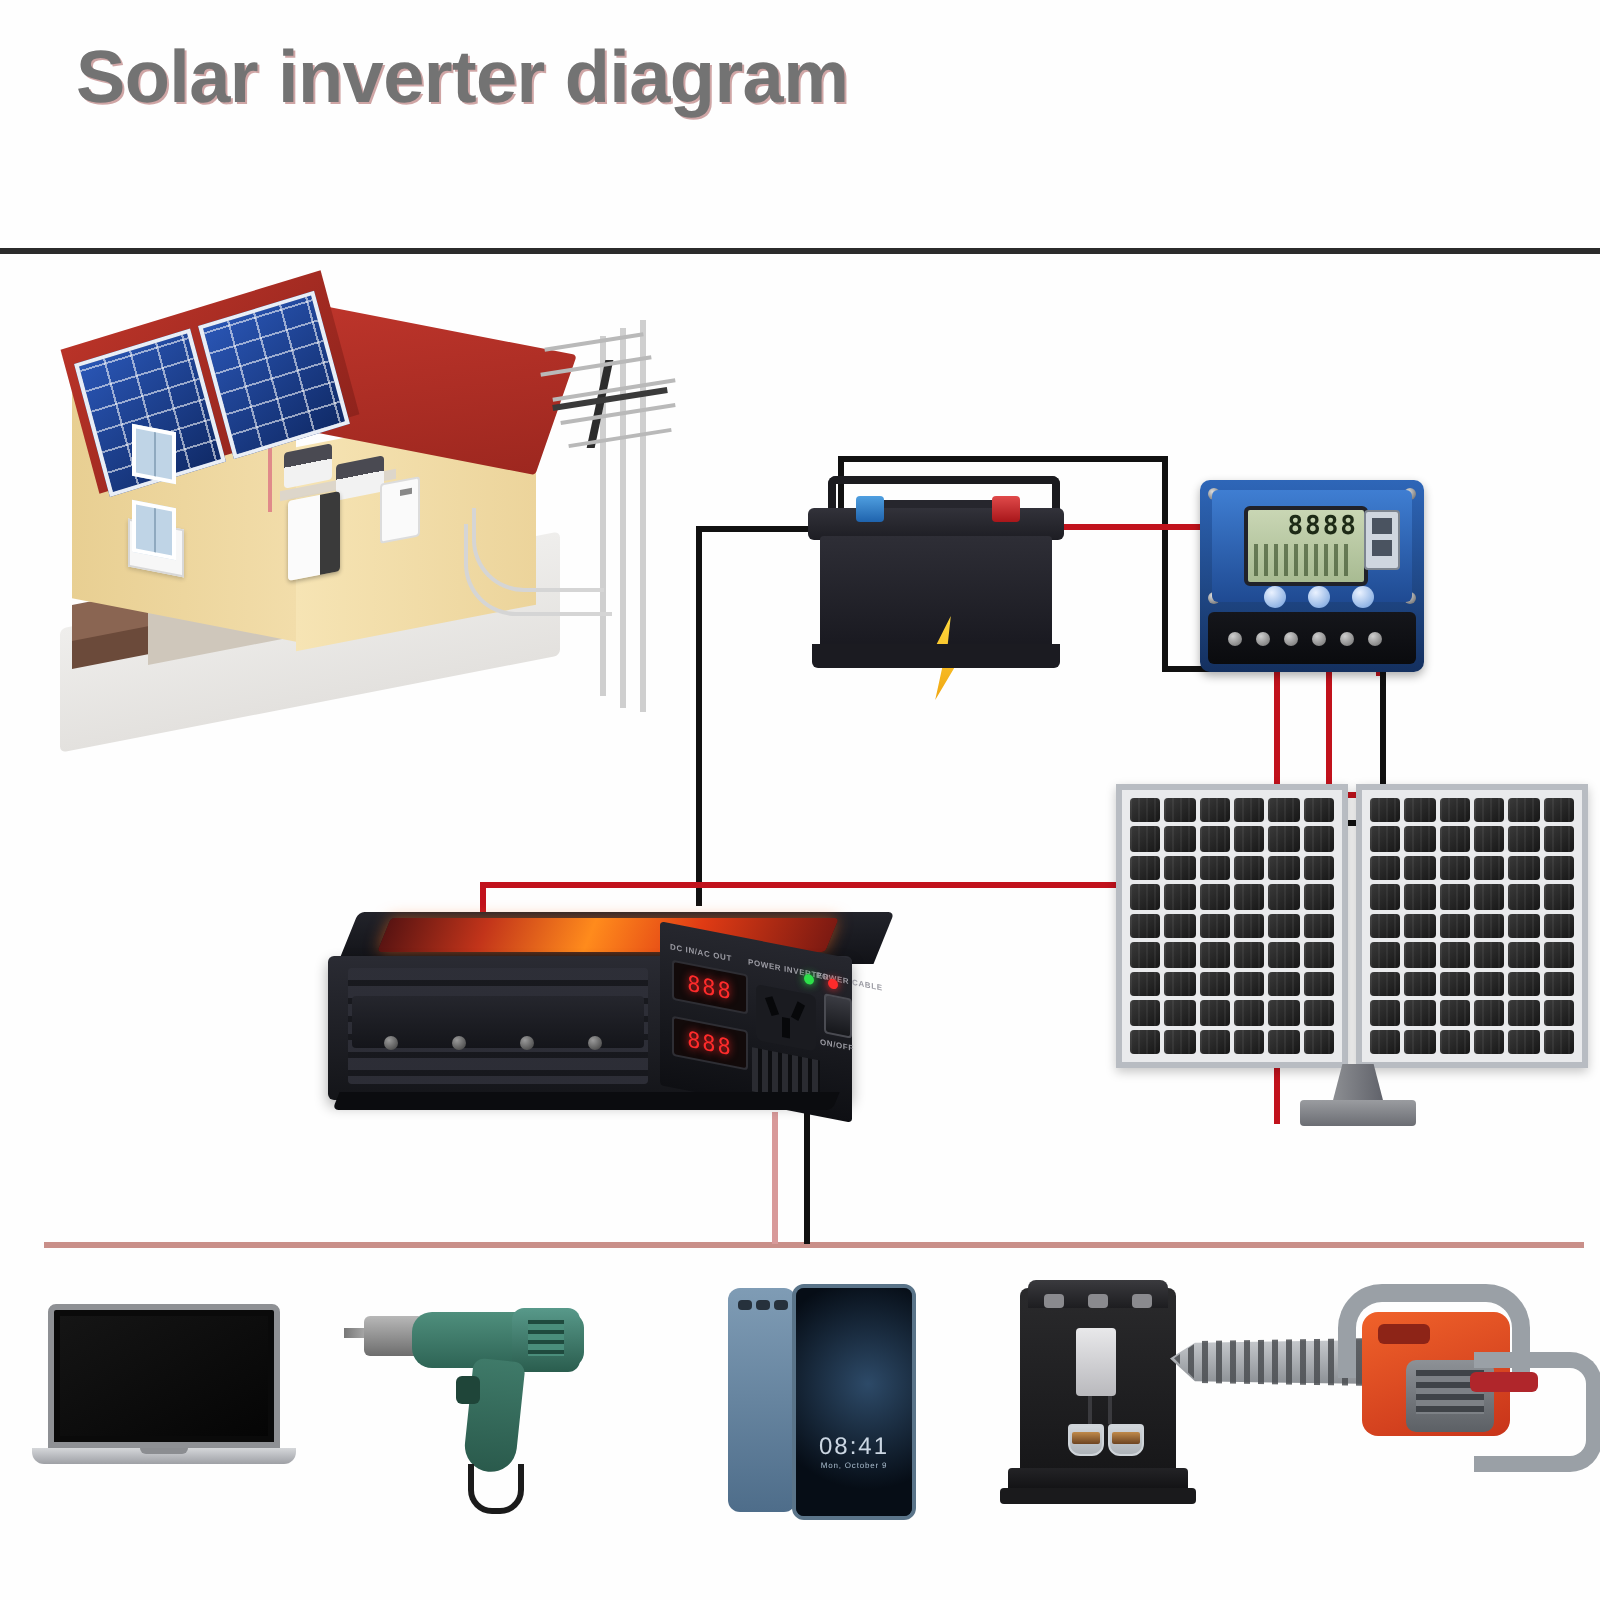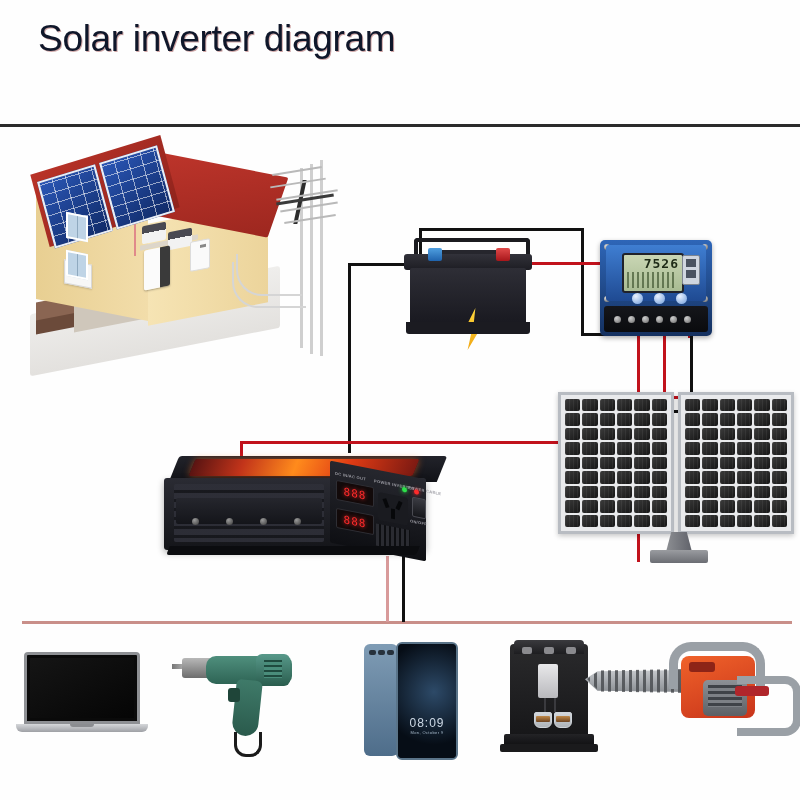--- a/index.html
+++ b/index.html
@@ -2,22 +2,22 @@
 <html><head>
 <meta charset="utf-8">
 <style>
   html,body{margin:0;padding:0;background:#fff;}
   body{width:800px;height:800px;position:relative;overflow:hidden;
        font-family:"Liberation Sans","DejaVu Sans",sans-serif;}
   .stage{position:absolute;inset:0;width:800px;height:800px;background:#fefefe;}
 
   
   .title-block{position:absolute;left:0;top:0;width:800px;height:126px;}
-  .title-1{position:absolute;left:38px;top:18px;font-size:37px;font-weight:normal;
-           color:#0f172a;letter-spacing:-0.3px;white-space:nowrap;
+  .title-1{position:absolute;left:38px;top:18px;font-size:37px;font-weight:bold;
+           color:#737373;letter-spacing:-0.3px;white-space:nowrap;
            text-shadow:1px 1px 0 rgba(120,0,0,.35);}
   .title-2{position:absolute;left:428px;top:72px;font-size:37px;font-weight:bold;
            color:#f01010;letter-spacing:-0.3px;white-space:nowrap;
            text-shadow:1px 1px 0 rgba(120,0,0,.35);}
   .sep-top{position:absolute;left:0;top:124px;width:800px;height:3px;background:#2b2b2b;}
   .sep-bottom{position:absolute;left:22px;top:621px;width:770px;height:3px;background:#c98f89;}
 
   
   .w{position:absolute;background:#111;}
   .wr{position:absolute;background:#c1121c;}
@@ -384,21 +384,21 @@
     <div class="bt-foot"></div>
   </div>
 
   <div class="ctrl">
     <div class="corner-screw" style="left:4px;top:4px;"></div>
     <div class="corner-screw" style="right:4px;top:4px;"></div>
     <div class="corner-screw" style="left:4px;bottom:34px;"></div>
     <div class="corner-screw" style="right:4px;bottom:34px;"></div>
     <div class="ctrl-face">
       <div class="ctrl-lcd">
-        <div class="lcd-digits">7526</div>
+        <div class="lcd-digits">8888</div>
         <div class="lcd-wave"></div>
       </div>
       <div class="ctrl-usb">
           <i></i>
           <i></i>
         </div>
       <div class="ctrl-brand">MPPT SOLAR</div>
       <div class="ctrl-btns">
         <div class="ctrl-btn" style="left:0;"></div>
         <div class="ctrl-btn" style="left:22px;"></div>
@@ -599,21 +599,21 @@
   </div>
 
   <div class="appl" style="left:358px;width:120px;">
     <div class="ph-back">
       <div class="ph-cam" style="left:5px;"></div>
       <div class="ph-cam" style="left:14px;"></div>
       <div class="ph-cam" style="left:23px;"></div>
     </div>
     <div class="ph-front">
       <div class="ph-wall"></div>
-      <div class="ph-time">08:09</div>
+      <div class="ph-time">08:41</div>
       <div class="ph-date">Mon, October 9</div>
     </div>
 
   </div>
 
   <div class="appl" style="left:488px;width:130px;">
     <div class="cf-body"></div>
     <div class="cf-top">
       <div class="cf-ctrl" style="left:8px;"></div>
       <div class="cf-ctrl" style="left:30px;"></div>

